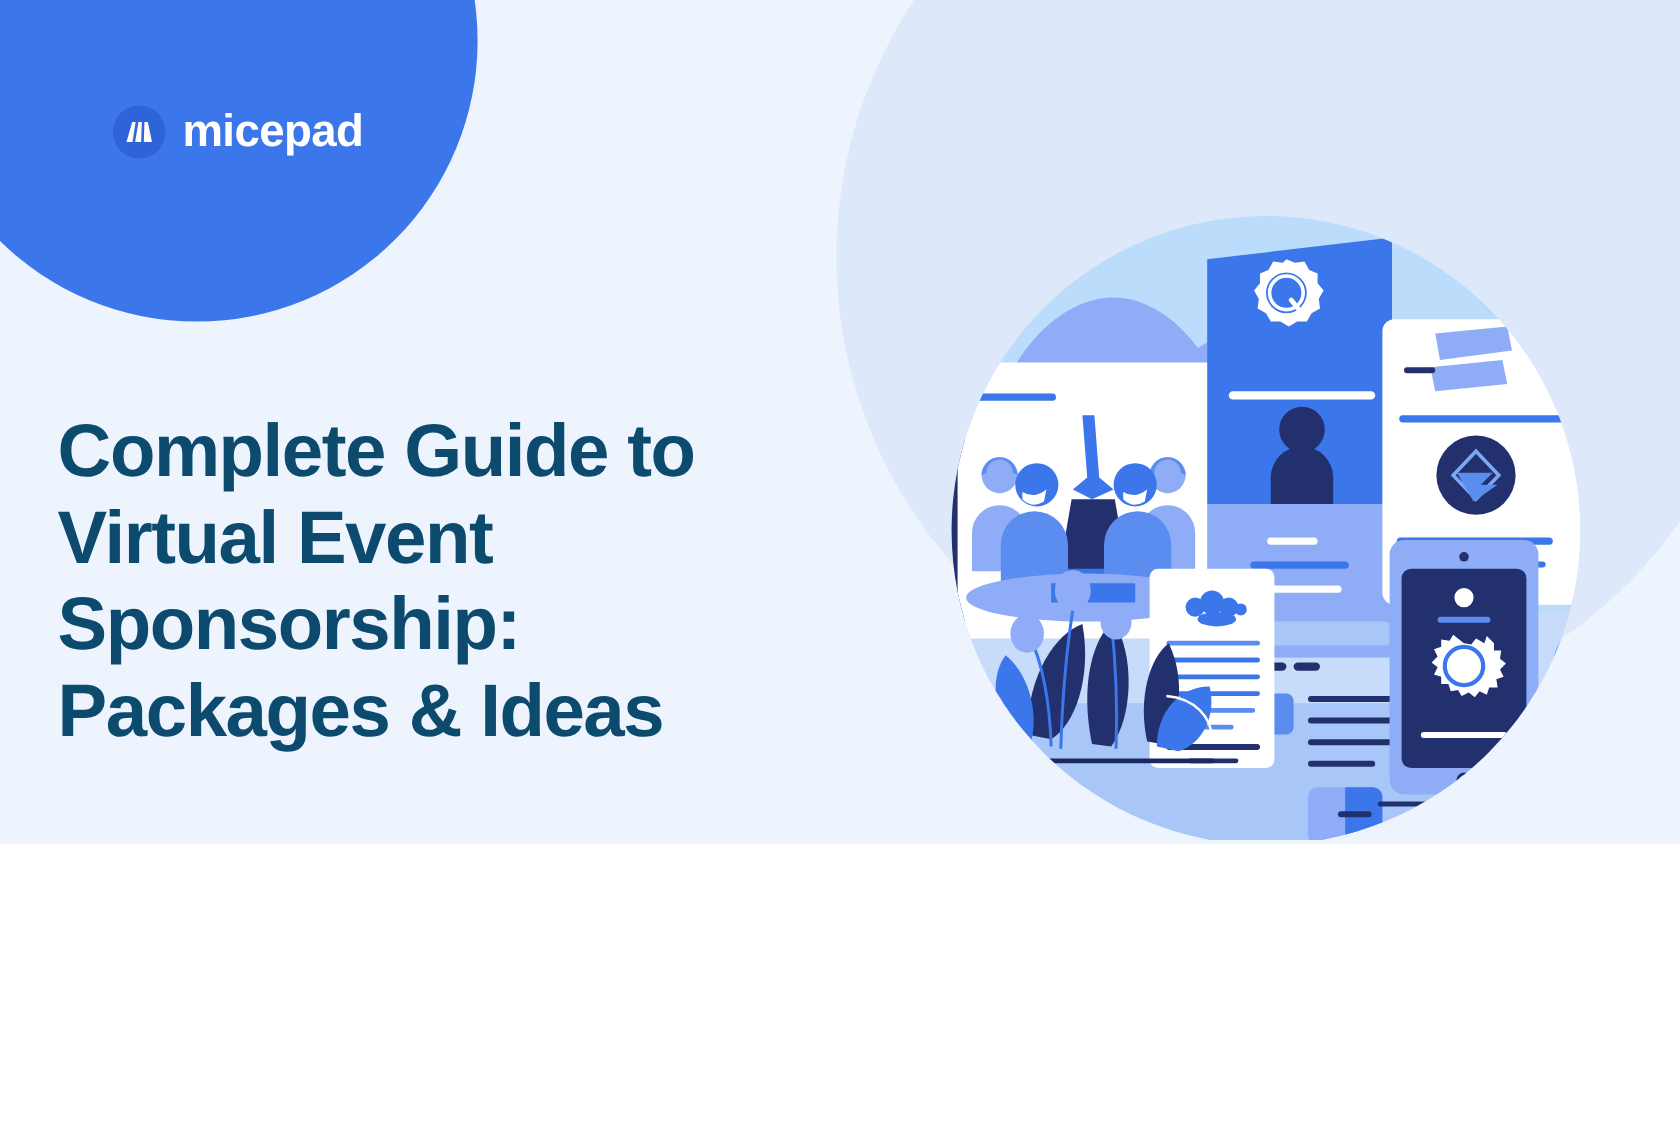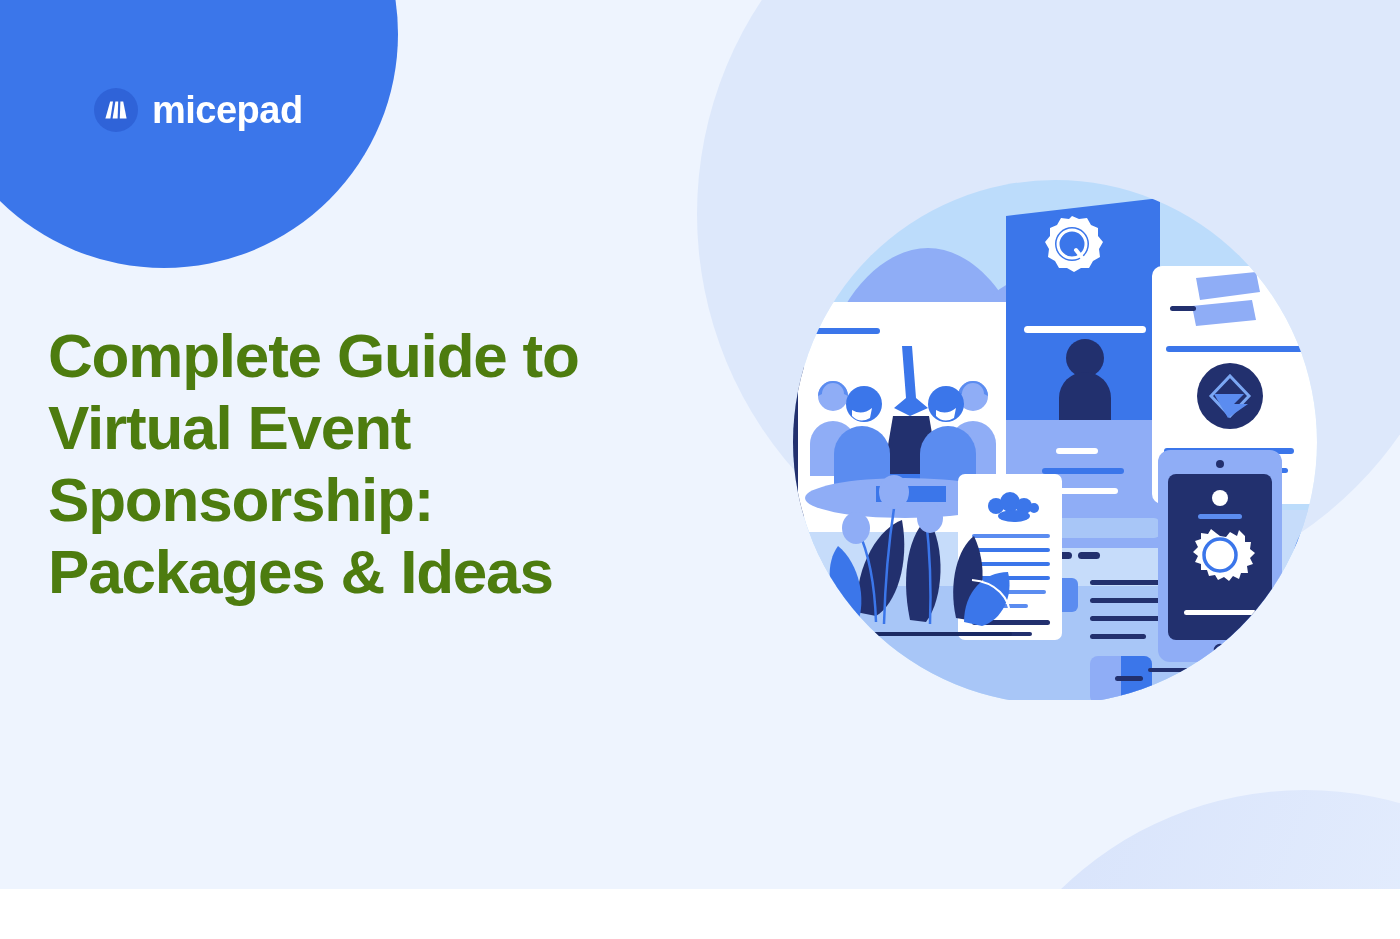--- a/index.html
+++ b/index.html
@@ -9,21 +9,21 @@
   body {
     width: 1400px;
     height: 939px;
     font-family: "Liberation Sans", sans-serif;
     overflow: hidden;
   }
 
   #stage {
     position: relative;
     width: 1400px;
-    height: 889px;
+    height: 703px;
     background: #eef4fe;
     overflow: hidden;
   }
 
   
   .bg-shape { position: absolute; border-radius: 50%; }
 
   #bg-blob-brand {
     left: -70px; top: -200px;
     width: 468px; height: 468px;
@@ -60,24 +60,24 @@
     color: #ffffff;
     font-size: 38px;
     font-weight: 700;
     letter-spacing: -0.5px;
     line-height: 1;
   }
 
   
   #headline {
     position: absolute;
-    left: 48px; top: 320px;
+    left: 48px; top: 341px;
     width: 640px;
     margin: 0;
-    color: #4d7c0f;
+    color: #0c4a6e;
     font-size: 62px;
     font-weight: 800;
     line-height: 1.16;
     letter-spacing: -1.2px;
   }
 
   
   #illustration {
     position: absolute;
     left: 760px; top: 180px;

